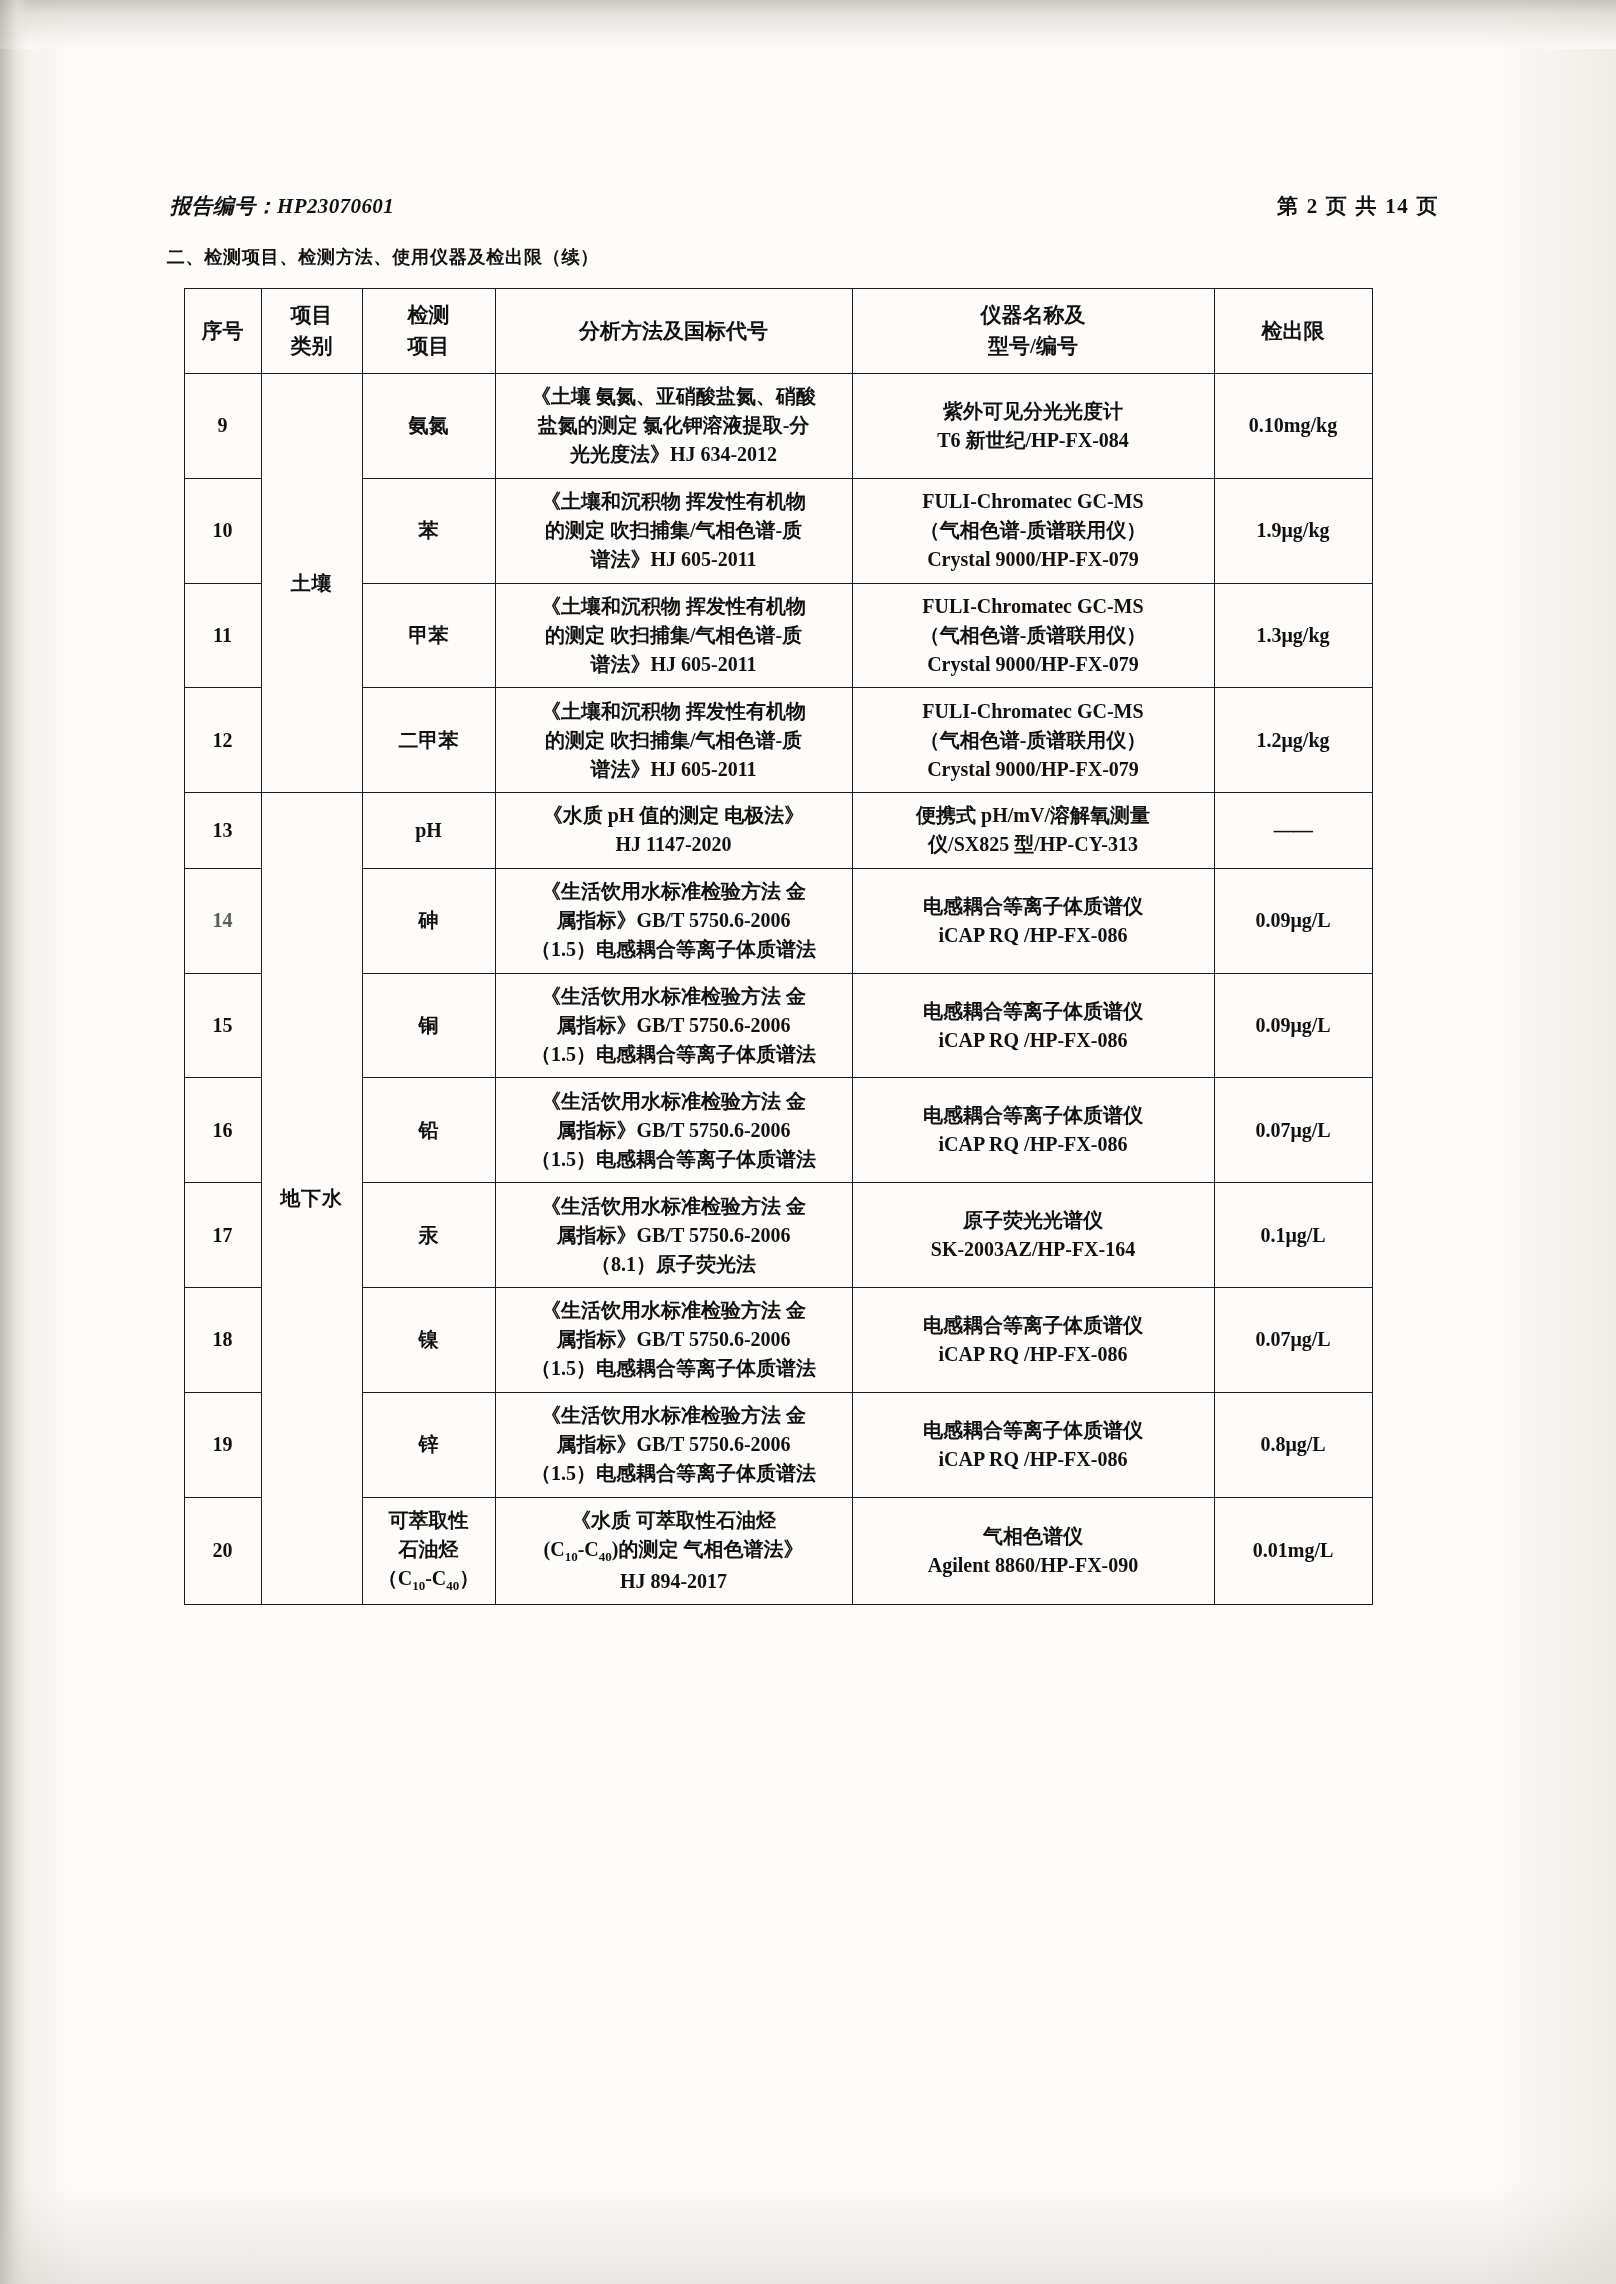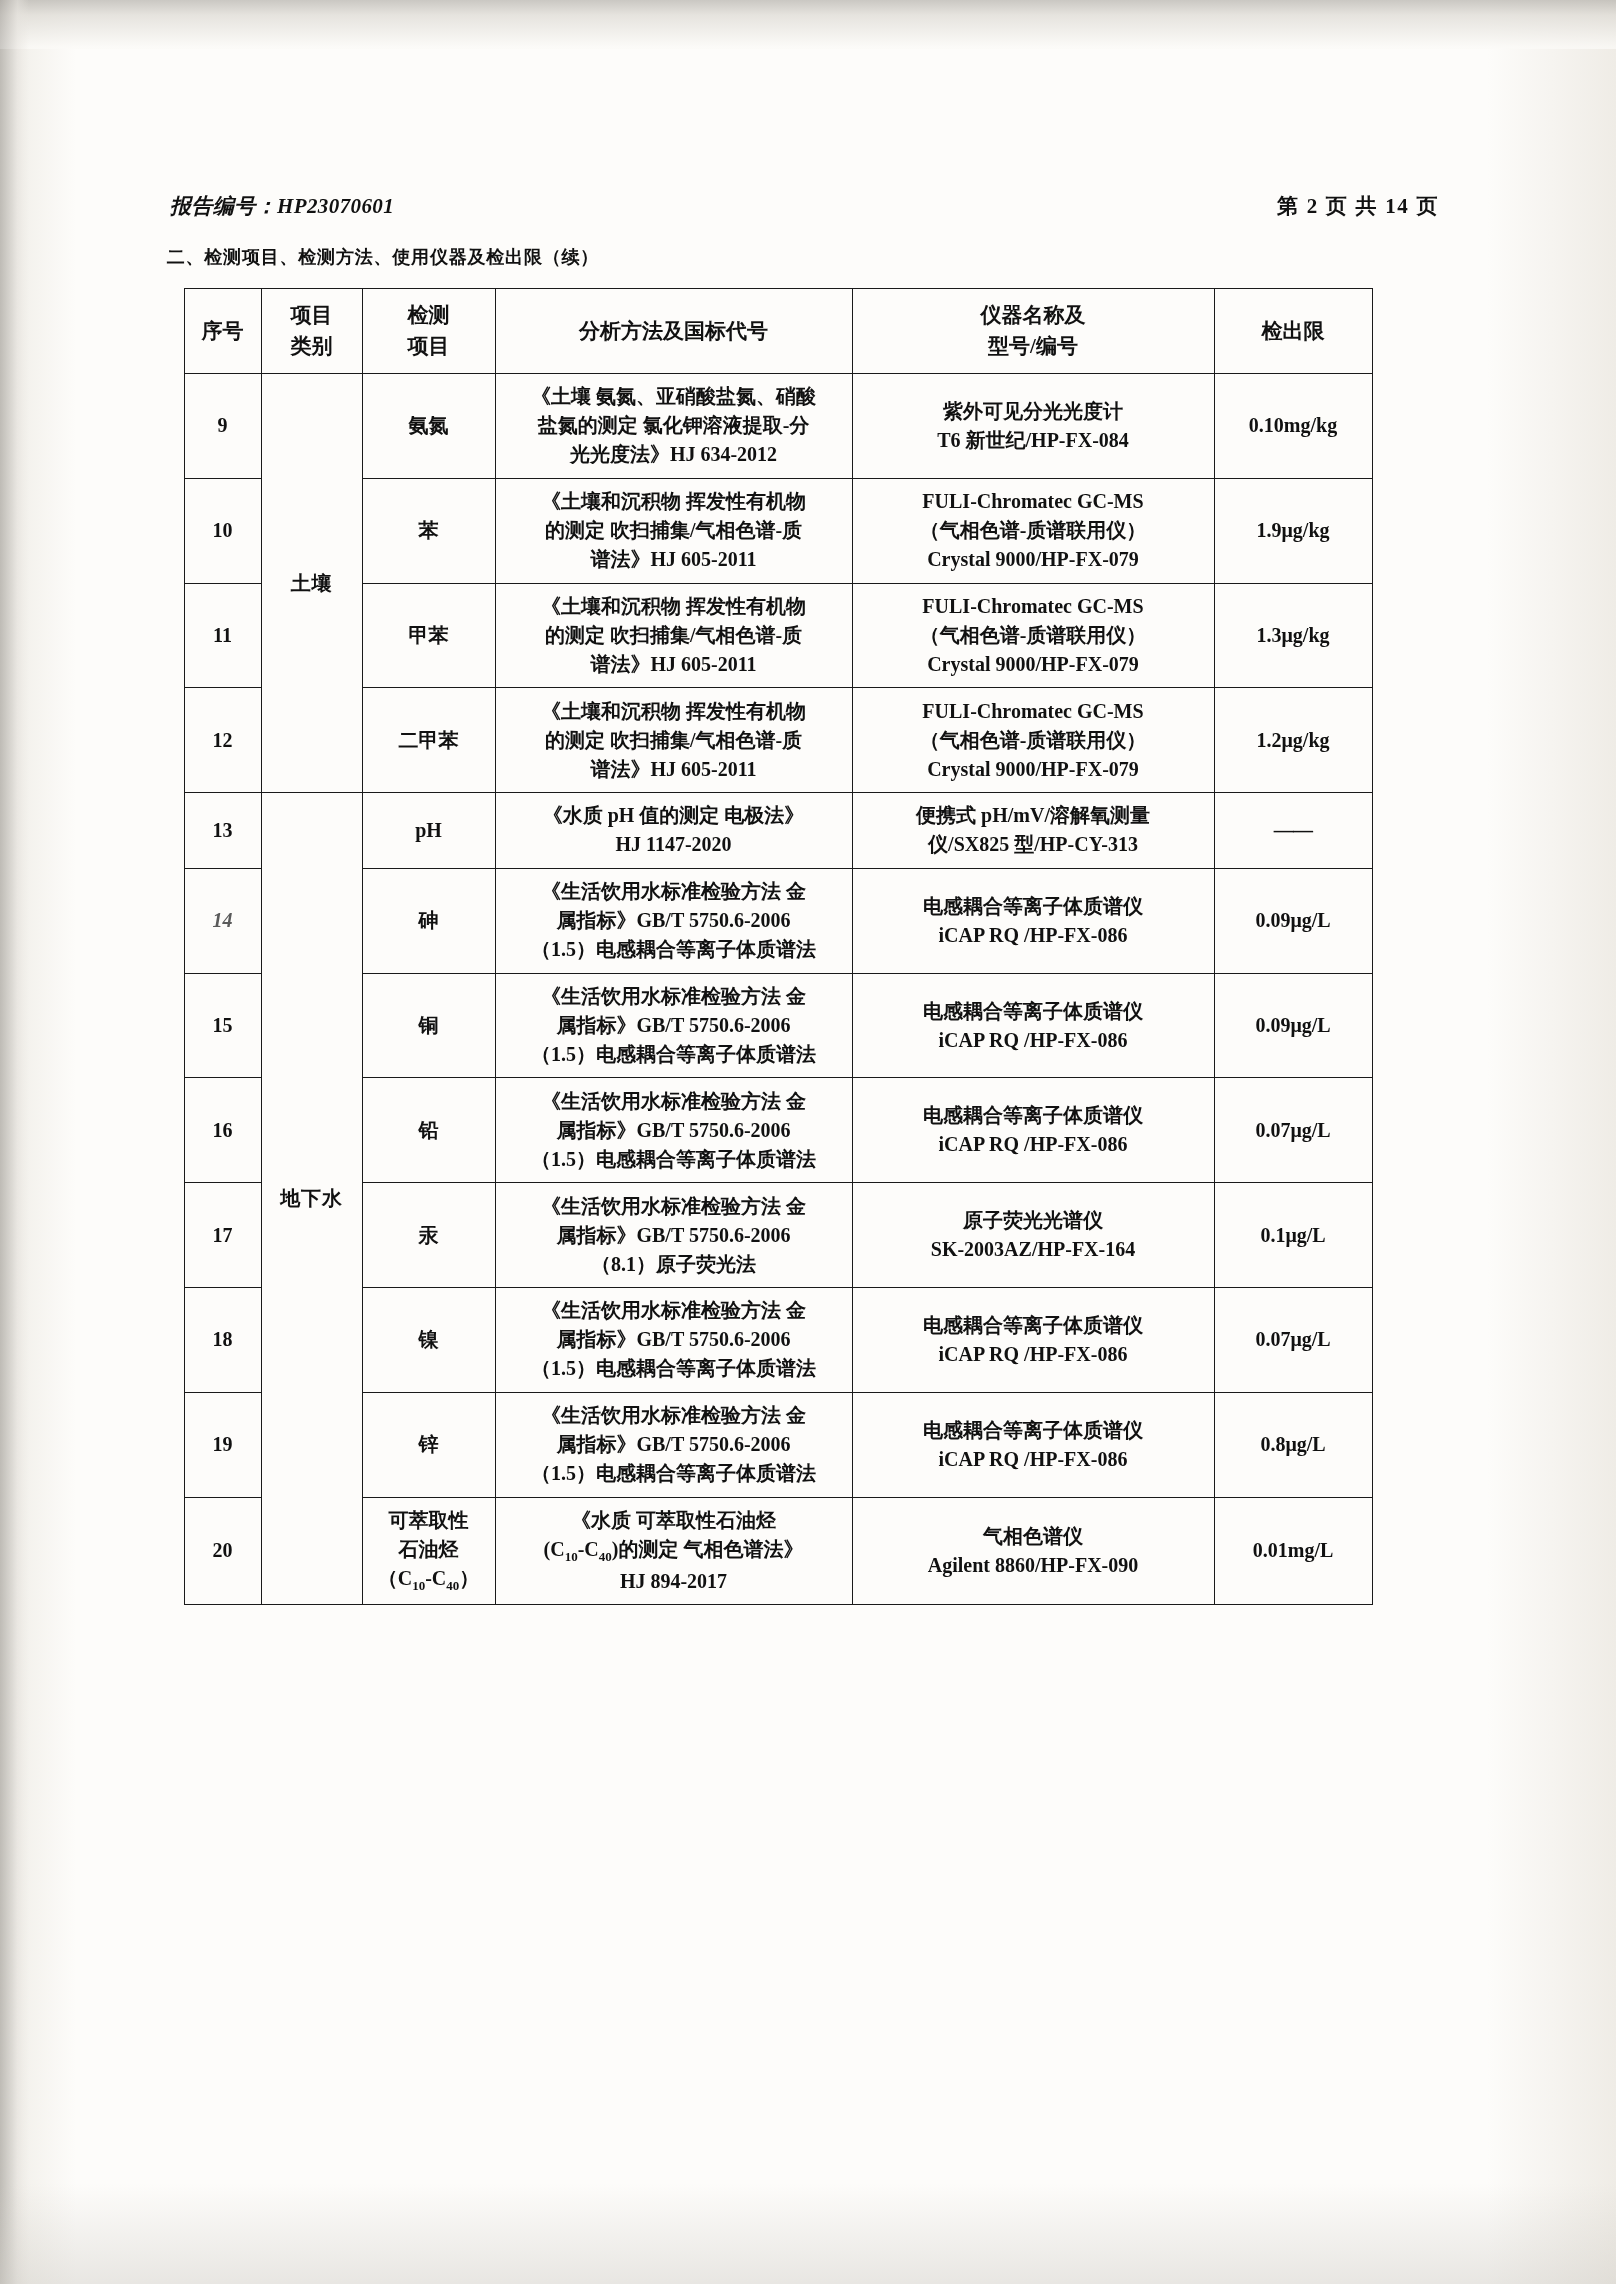--- a/index.html
+++ b/index.html
@@ -105,21 +105,21 @@
   td.limit  { font-size: 20px; font-weight: 600; margin-top: 45px; }
   td.cat {
     font-size: 21px;
     letter-spacing: 0.8px;
   }
   td.no { font-size: 21px; font-weight: 600; }
   td.item { font-size: 21px; margin-left: 37px; }
   .dash { letter-spacing: -0.8px; font-weight: 700; }
   sub { font-size: 0.65em; }
 
-  .faint { color: #5a5a5a; font-style: italic; }
+  .faint { color: #5a5a5a; }
 </style>
 </head>
 <body>
 
 <div class="page">
   <div class="paper"></div>
   <div class="scan-edge-top"></div>
   <div class="scan-edge-left"></div>
   <div class="scan-edge-bottom"></div>
 

